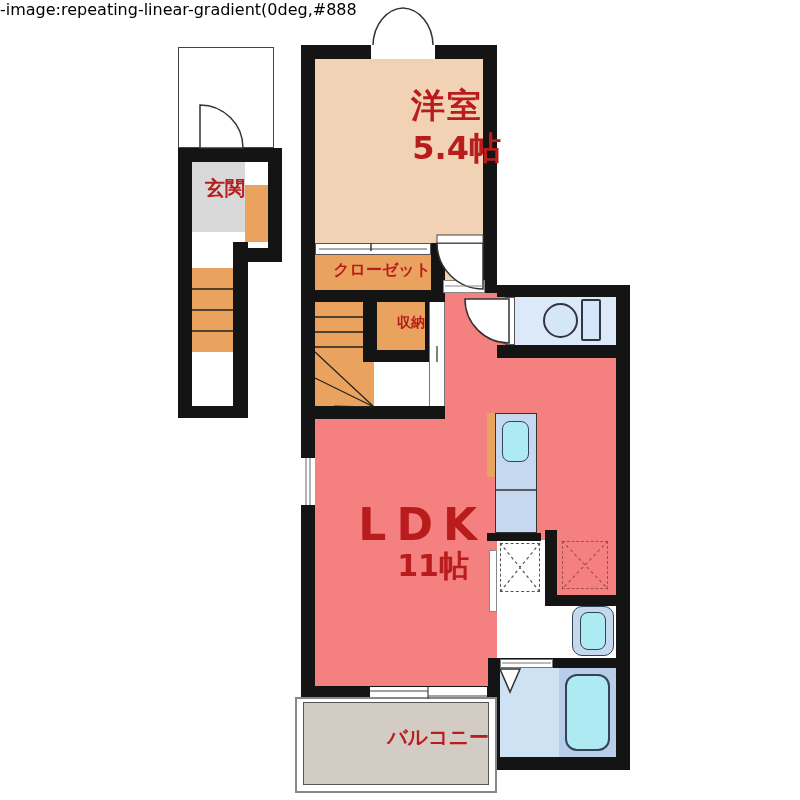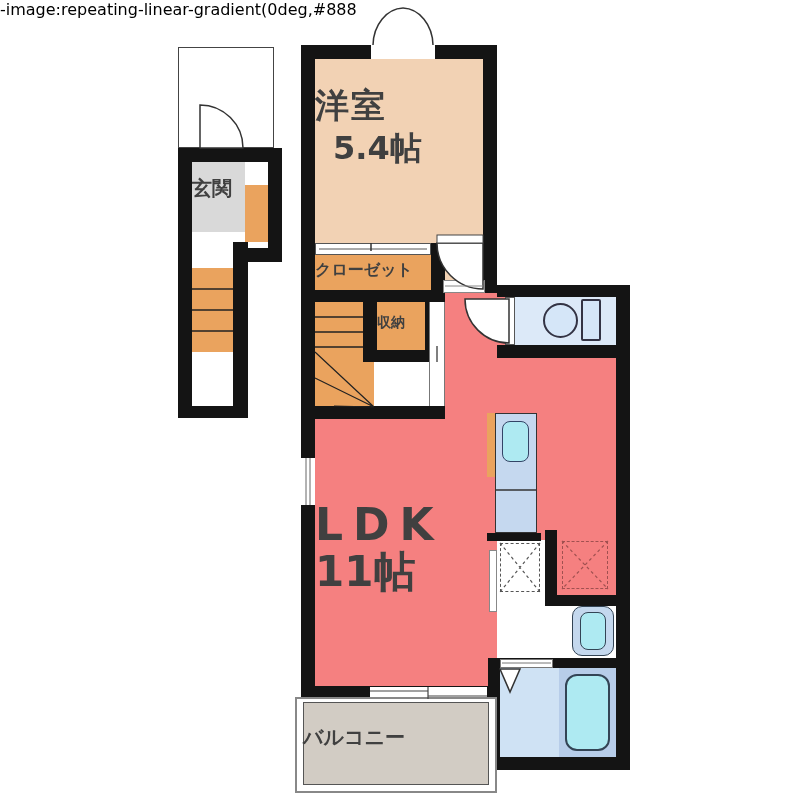--- a/index.html
+++ b/index.html
@@ -1,20 +1,20 @@
 <!DOCTYPE html>
 <html><head>
 <meta charset="utf-8">
 <style>
   html,body{margin:0;padding:0;background:#fff;}
   #plan{position:relative;width:800px;height:800px;background:#fff;overflow:hidden;
         font-family:"DejaVu Sans",sans-serif;}
   .r{position:absolute;box-sizing:border-box;}
   .bk{background:#141414;}
-  .lbl{position:absolute;box-sizing:border-box;text-align:left;font-weight:bold;color:#404040;line-height:1.05;}
+  .lbl{position:absolute;box-sizing:border-box;text-align:right;font-weight:bold;color:#b91c1c;line-height:1.05;}
   svg.ovl{position:absolute;left:0;top:0;pointer-events:none;}
 </style>
 </head>
 <body>
 
 <div id="plan">
 
   
   <div class="r" style="left:178px;top:47px;width:96px;height:101px;background:#fff;border:1.5px solid #444;
 0 1px,transparent 1px 13px),repeating-linear-gradient(90deg,#888 0 1px,transparent 1px 13px);"></div>-image:repeating-linear-gradient(0deg,#888
@@ -146,16 +146,16 @@
     <path d="M562,541 L608,589 M608,541 L562,589" stroke="#a05050" stroke-width="1.2" stroke-dasharray="3,3"></path>
   </svg>
 
   
   <div class="lbl" style="left:315px;top:88px;width:168px;font-size:34px;letter-spacing:2px;">洋室</div>
   <div class="lbl" style="left:333px;top:132px;width:168px;font-size:32px;">5.4帖</div>
   <div class="lbl" style="left:315px;top:262px;width:116px;font-size:16px;">クローゼット</div>
   <div class="lbl" style="left:377px;top:315px;width:48px;font-size:14px;">収納</div>
   <div class="lbl" style="left:192px;top:178px;width:53px;font-size:20px;">玄関</div>
   <div class="lbl" style="left:315px;top:502px;width:172px;font-size:44px;letter-spacing:10px;">LDK</div>
-  <div class="lbl" style="left:315px;top:550px;width:172px;font-size:42px;">11帖</div>
+  <div class="lbl" style="left:297px;top:550px;width:172px;font-size:30px;">11帖</div>
   <div class="lbl" style="left:303px;top:727px;width:186px;font-size:20px;">バルコニー</div>
 
 </div>
 
 </body></html>

